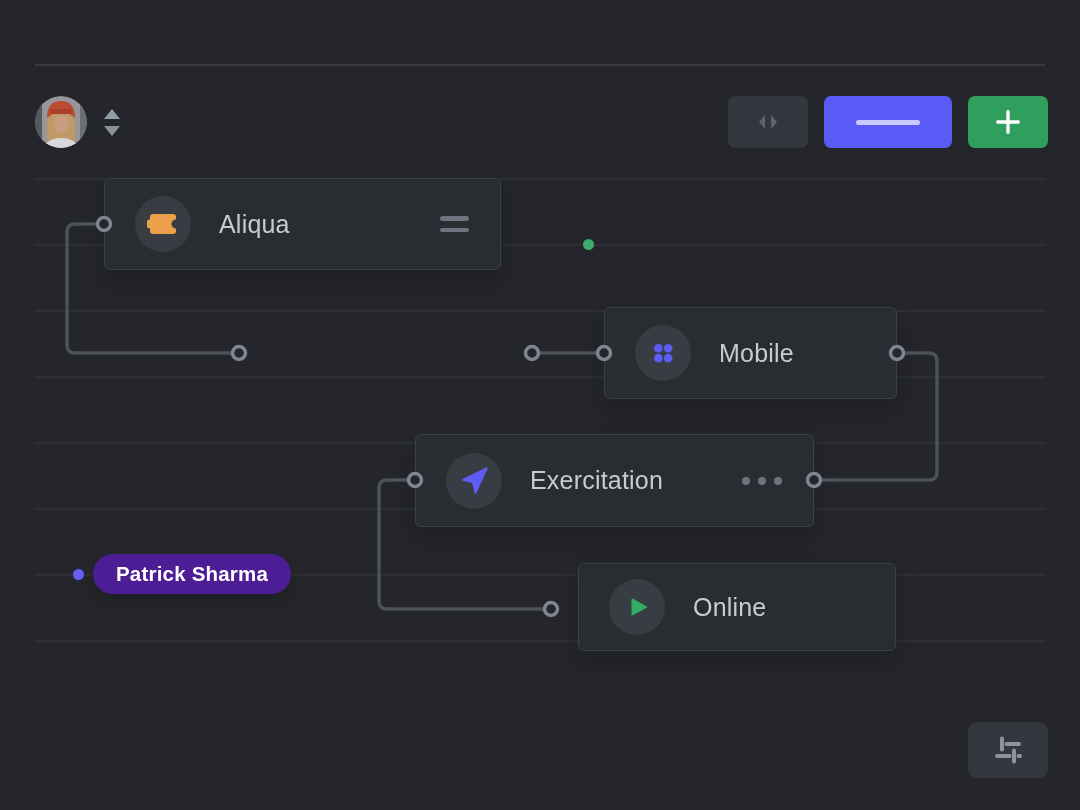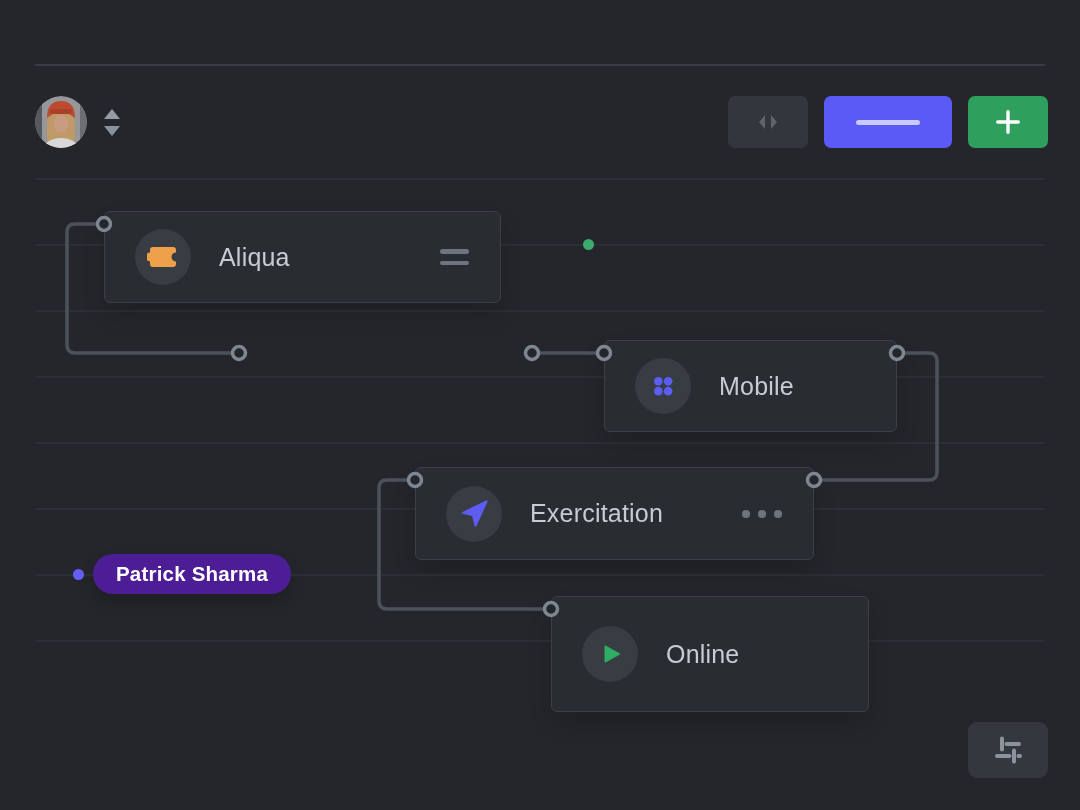--- a/index.html
+++ b/index.html
@@ -17,34 +17,34 @@
   .sort-toggle{left:102px;top:109px;width:20px;height:27px;display:flex;flex-direction:column;justify-content:space-between;align-items:center;cursor:pointer;}
   .btn{top:96px;height:52px;border-radius:7px;display:flex;align-items:center;justify-content:center;cursor:pointer;border:none;}
   .btn-collapse{left:728px;width:80px;background:#33363c;}
   .btn-primary{left:824px;width:128px;background:#5a5bf6;}
   .btn-add{left:968px;width:80px;background:#2f9f5e;}
   .dash{width:64px;height:5px;border-radius:3px;background:#c9cbfc;}
   
   .node{
     background:#292c31;border:1px solid #3b3f46;border-radius:6px;
     display:flex;align-items:center;box-sizing:border-box;padding-left:30px;
-    box-shadow:0 12px 22px rgba(0,0,0,0.16);cursor:pointer;margin-top:33px;
+    box-shadow:0 12px 22px rgba(0,0,0,0.16);cursor:pointer;
   }
   .node-icon{width:56px;height:56px;border-radius:50%;background:#383c43;
     display:flex;align-items:center;justify-content:center;flex:0 0 auto;}
   .node-label{margin-left:28px;font-size:25px;font-weight:500;color:#c7ccd2;letter-spacing:.2px;}
   .node-trailing{margin-left:auto;margin-right:31px;display:flex;flex-direction:column;gap:7px;cursor:pointer;}
   .bar{width:29px;height:4.5px;border-radius:3px;background:#6d7581;}
   .dots{margin-left:auto;margin-right:31px;display:flex;gap:8px;cursor:pointer;}
   .dot3{width:8px;height:8px;border-radius:50%;background:#6d7581;}
   #node-aliqua{left:104px;top:178px;width:397px;height:92px;}
   #node-desktop{left:239px;top:307px;width:293px;height:92px;}
   #node-mobile{left:604px;top:307px;width:293px;height:92px;}
   #node-exercitation{left:415px;top:434px;width:399px;height:93px;}
-  #node-online{left:551px;top:563px;width:318px;height:116px;}
+  #node-online{left:578px;top:563px;width:318px;height:88px;}
   
   .badge{height:40px;border-radius:20px;display:flex;align-items:center;
     padding:0 23px;color:#fff;font-size:20.5px;font-weight:700;letter-spacing:.2px;cursor:pointer;
     box-shadow:0 8px 16px rgba(0,0,0,0.18);}
   .badge-dot{width:11px;height:11px;border-radius:50%;}
   #badge-leo{left:605px;top:224px;background:#37a269;}
   #dot-leo{left:583px;top:239px;background:#3cab6d;}
   #badge-patrick{left:93px;top:554px;background:#4c1d95;}
   #dot-patrick{left:73px;top:569px;background:#655ff6;}
   

